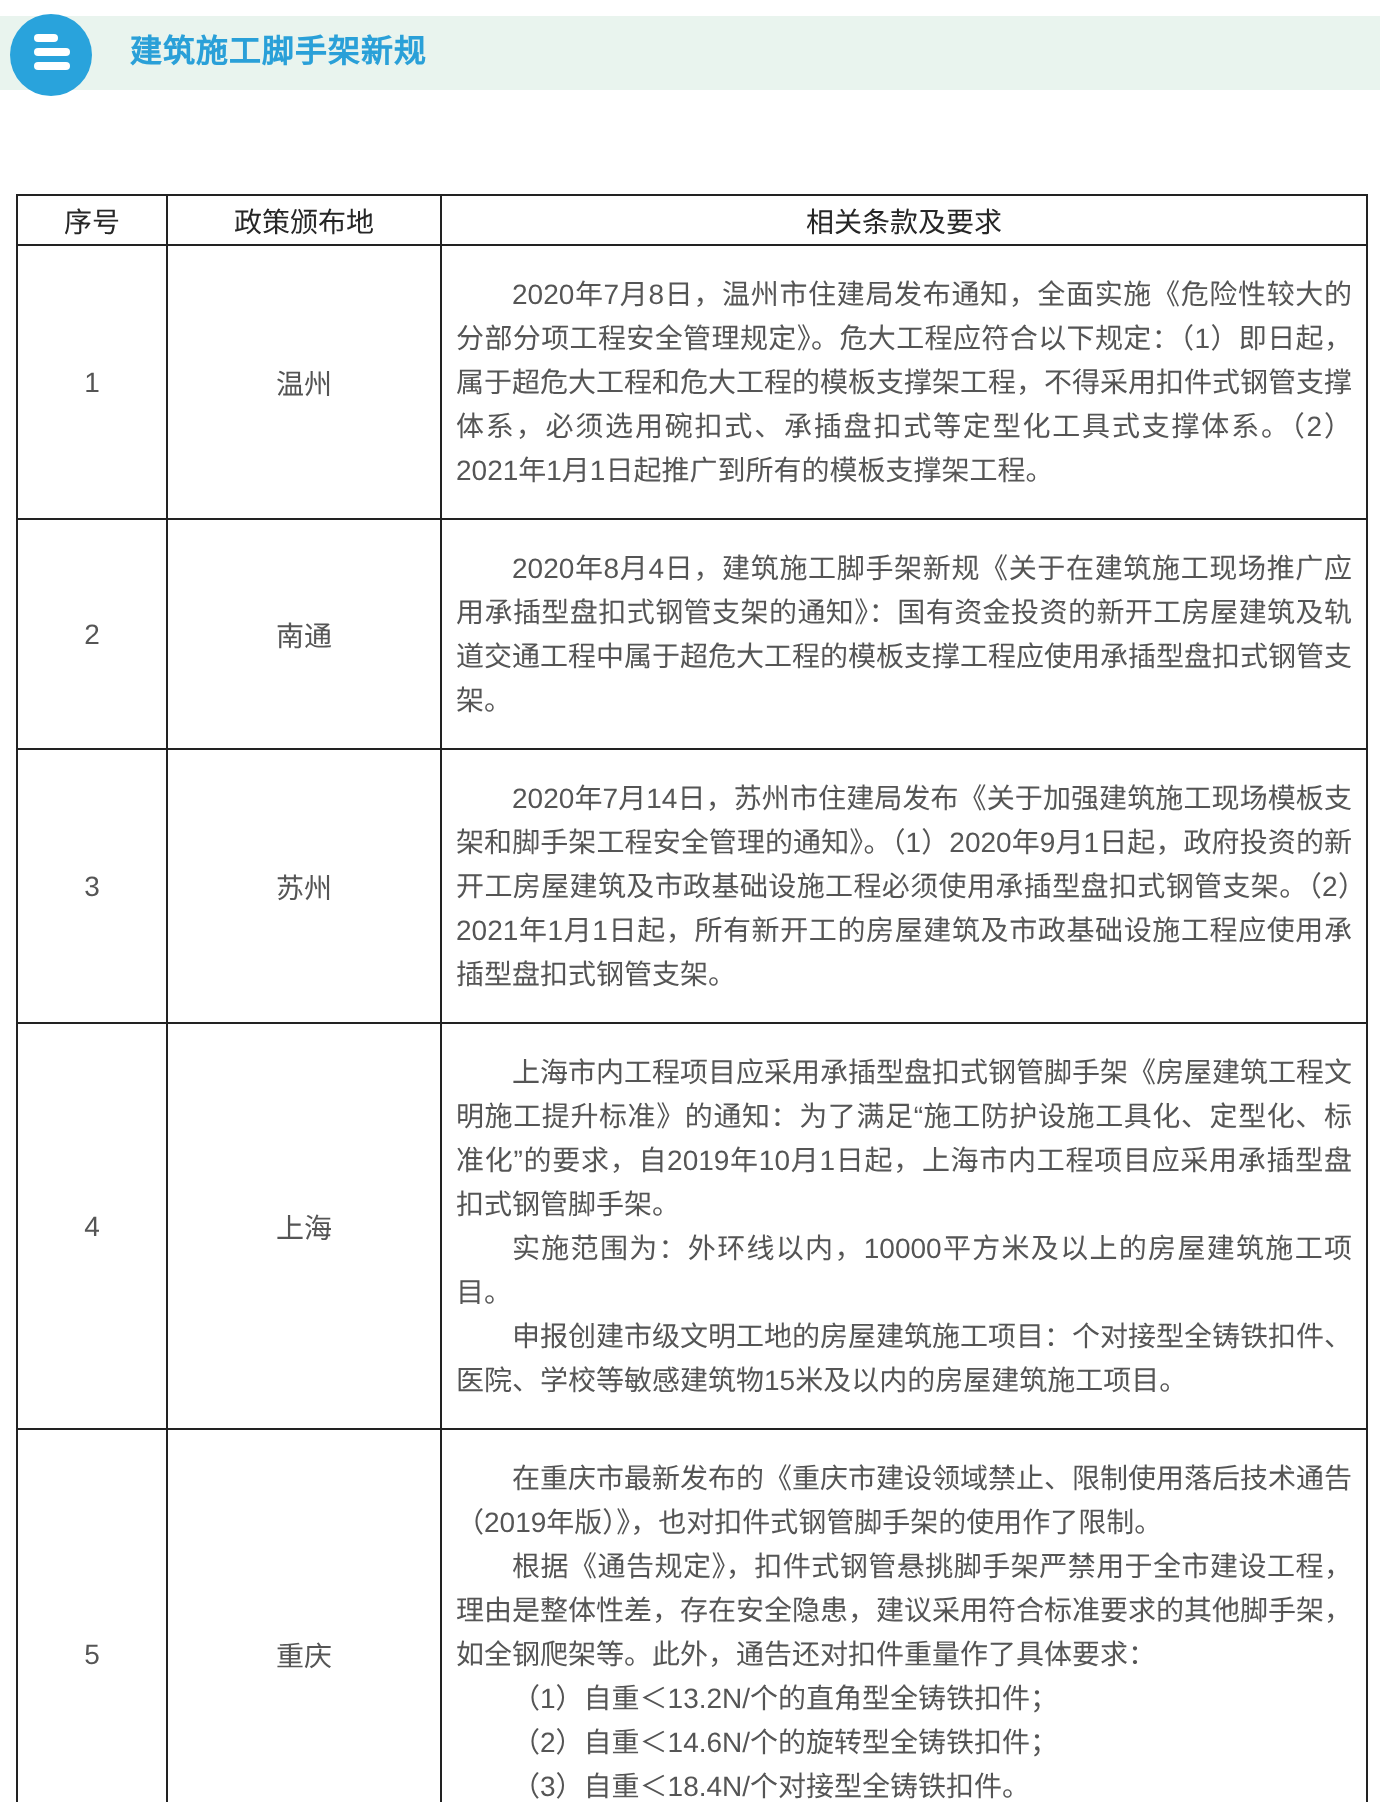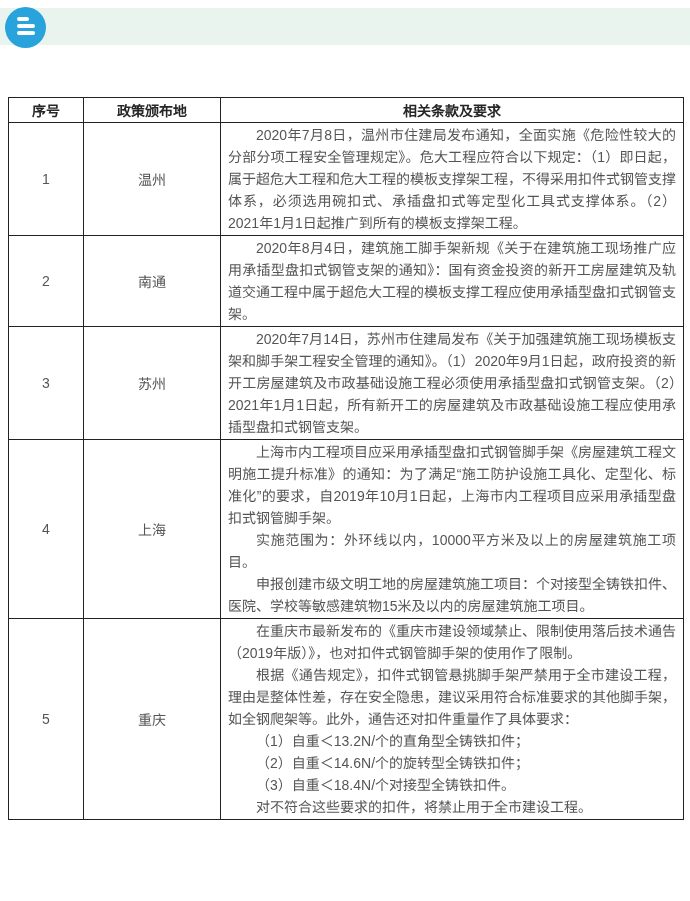--- a/index.html
+++ b/index.html
@@ -71,58 +71,59 @@
   .policy col.c-place { width: 137px; }
   .policy col.c-body  { width: 463px; }
 
   .policy th, .policy td {
     border: 1px solid #222222;
   }
   .policy th {
     height: 24px;
     padding: 0;
     font-size: 14px;
-    font-weight: bold;
+    font-weight: normal;
     color: #262626;
     text-align: center;
     vertical-align: middle;
     background: #ffffff;
   }
   .policy td.cell-no,
   .policy td.cell-place {
     font-size: 14px;
     color: #555555;
     text-align: center;
     vertical-align: middle;
     padding: 0;
   }
   .policy td.cell-content {
     font-size: 14px;
     line-height: 22px;
     color: #555555;
     text-align: justify;
     vertical-align: top;
-    padding: 1px 7px;
+    padding: 13px 7px;
   }
   .policy td.cell-content p {
     margin: 0;
     text-indent: 2em;
   }
 </style>
 </head>
 <body>
 
 <div class="page">
 
   <div class="header-bar">
     <div class="menu-badge">
       <span class="stripe s1"></span>
       <span class="stripe s2"></span>
       <span class="stripe s3"></span>
     </div>
+    <h1 class="page-title">建筑施工脚手架新规</h1>
   </div>
 
   <table class="policy">
     <colgroup>
       <col class="c-no">
       <col class="c-place">
       <col class="c-body">
     </colgroup>
     <thead>
       <tr>

